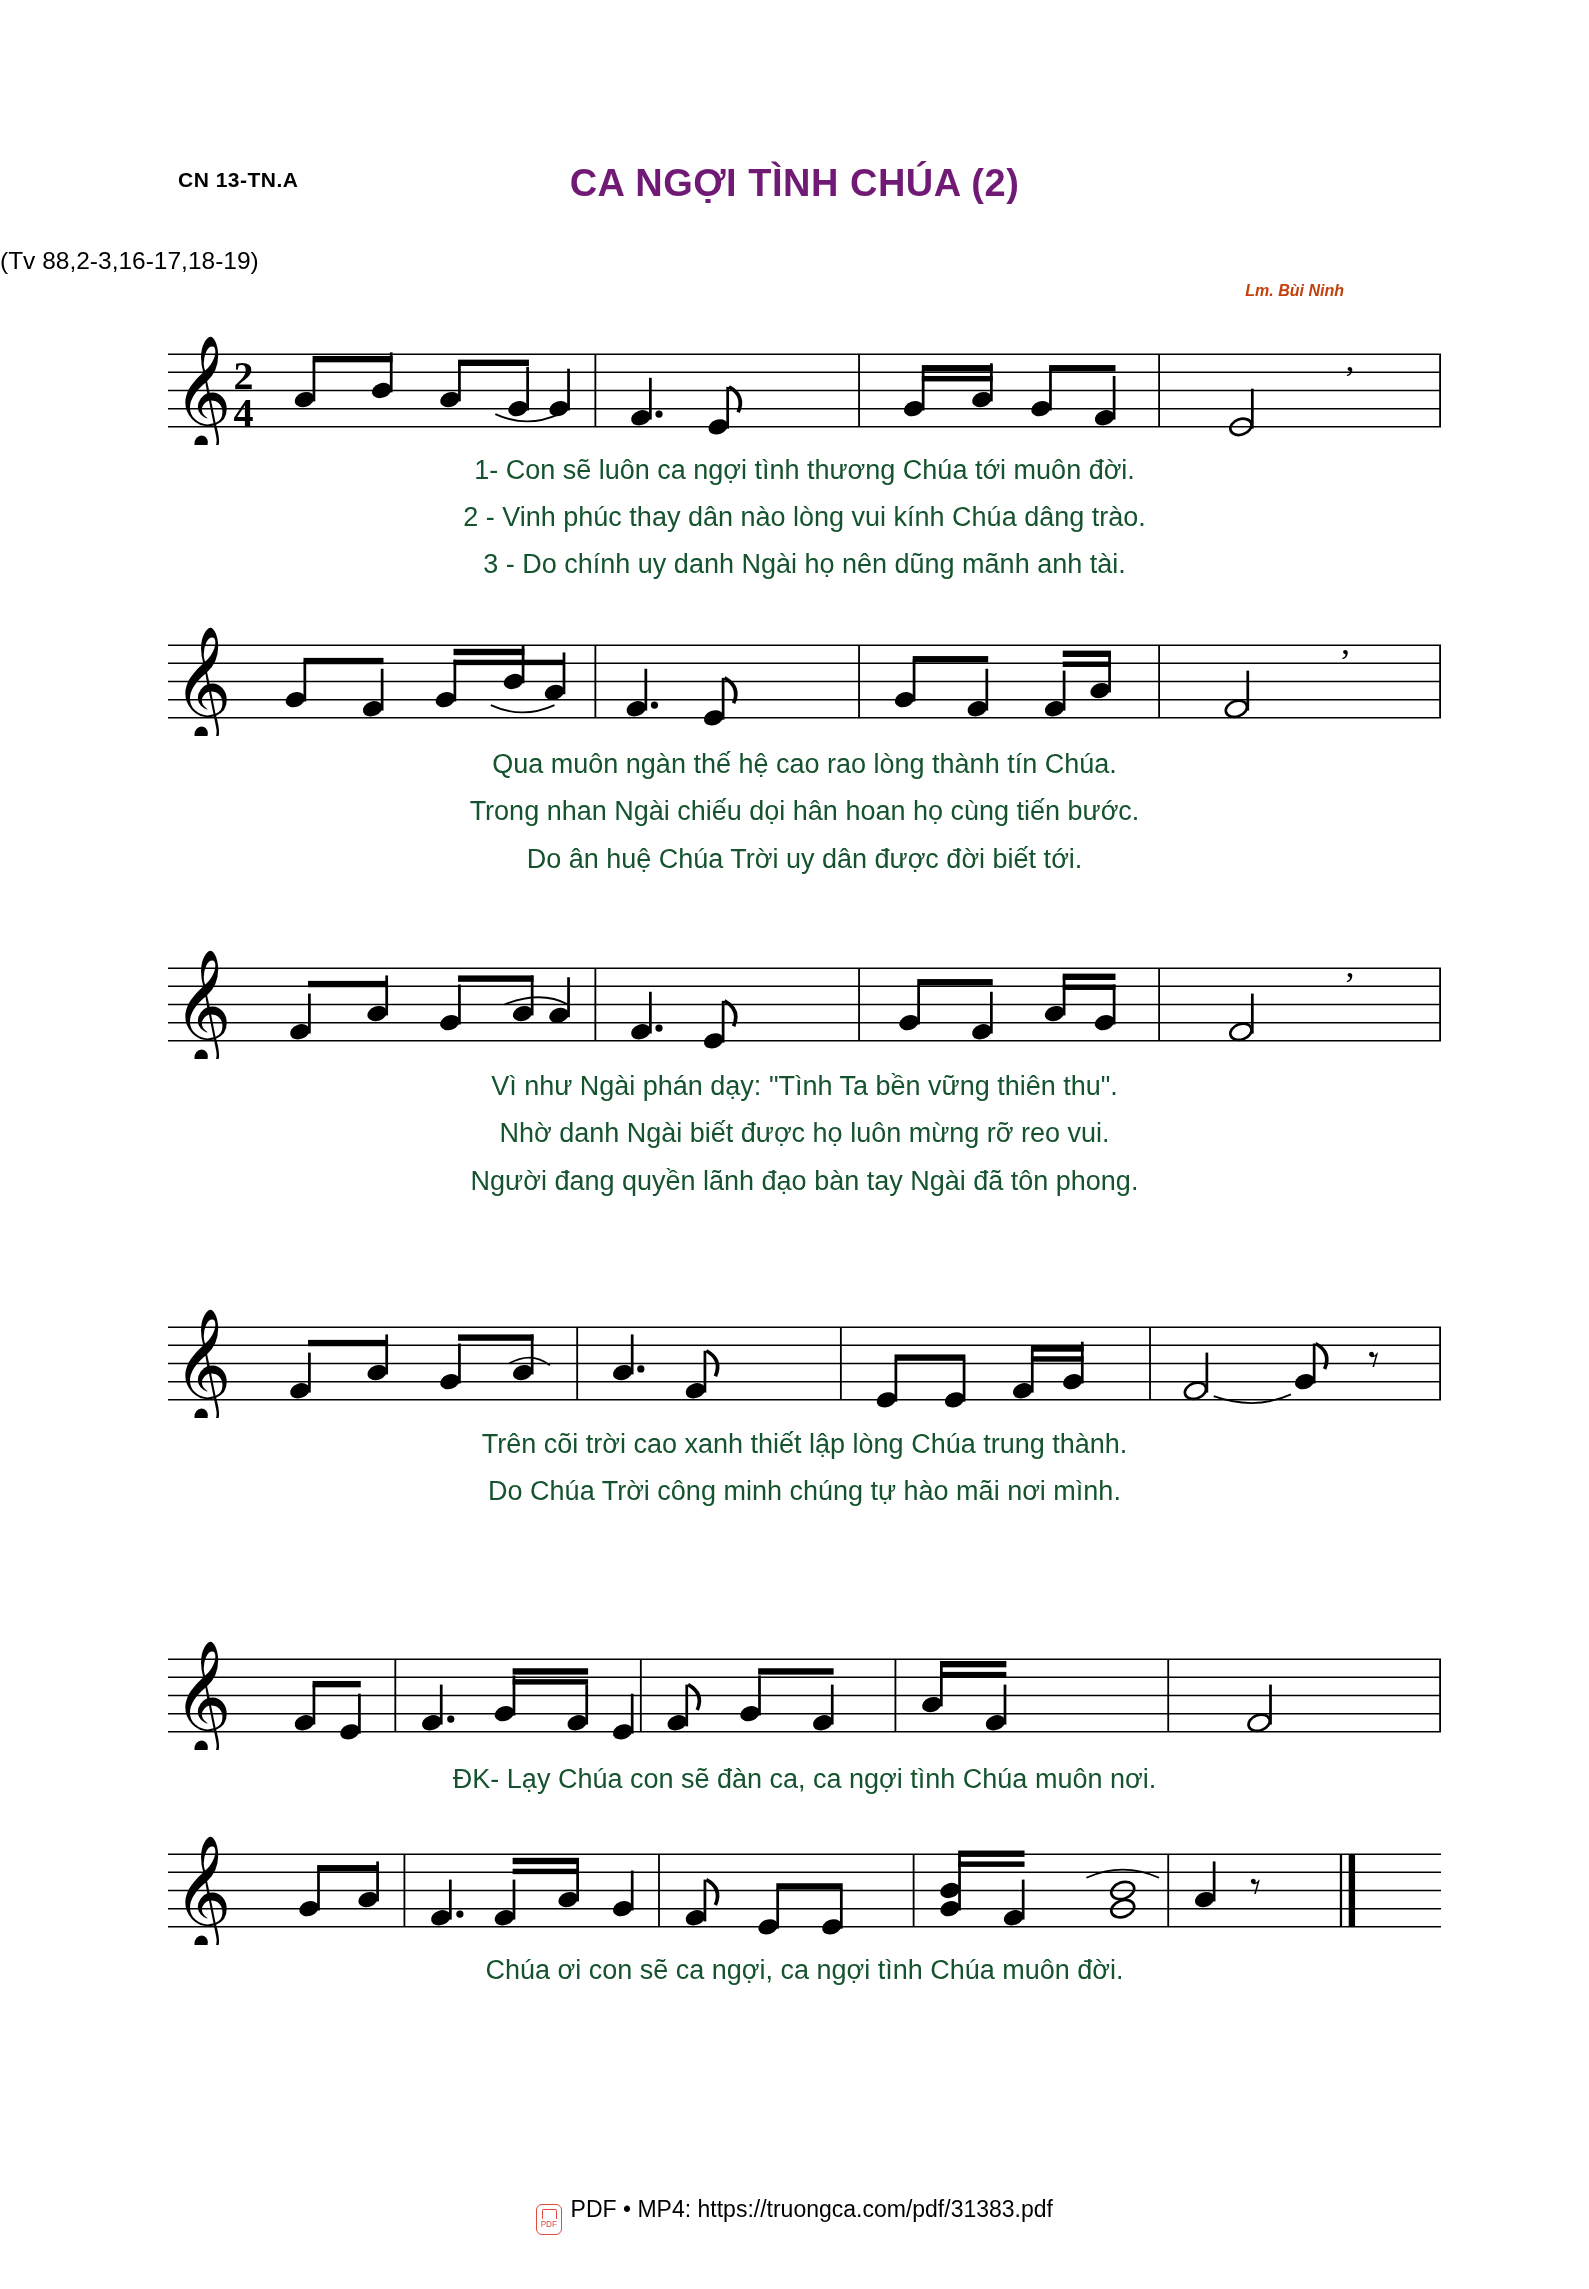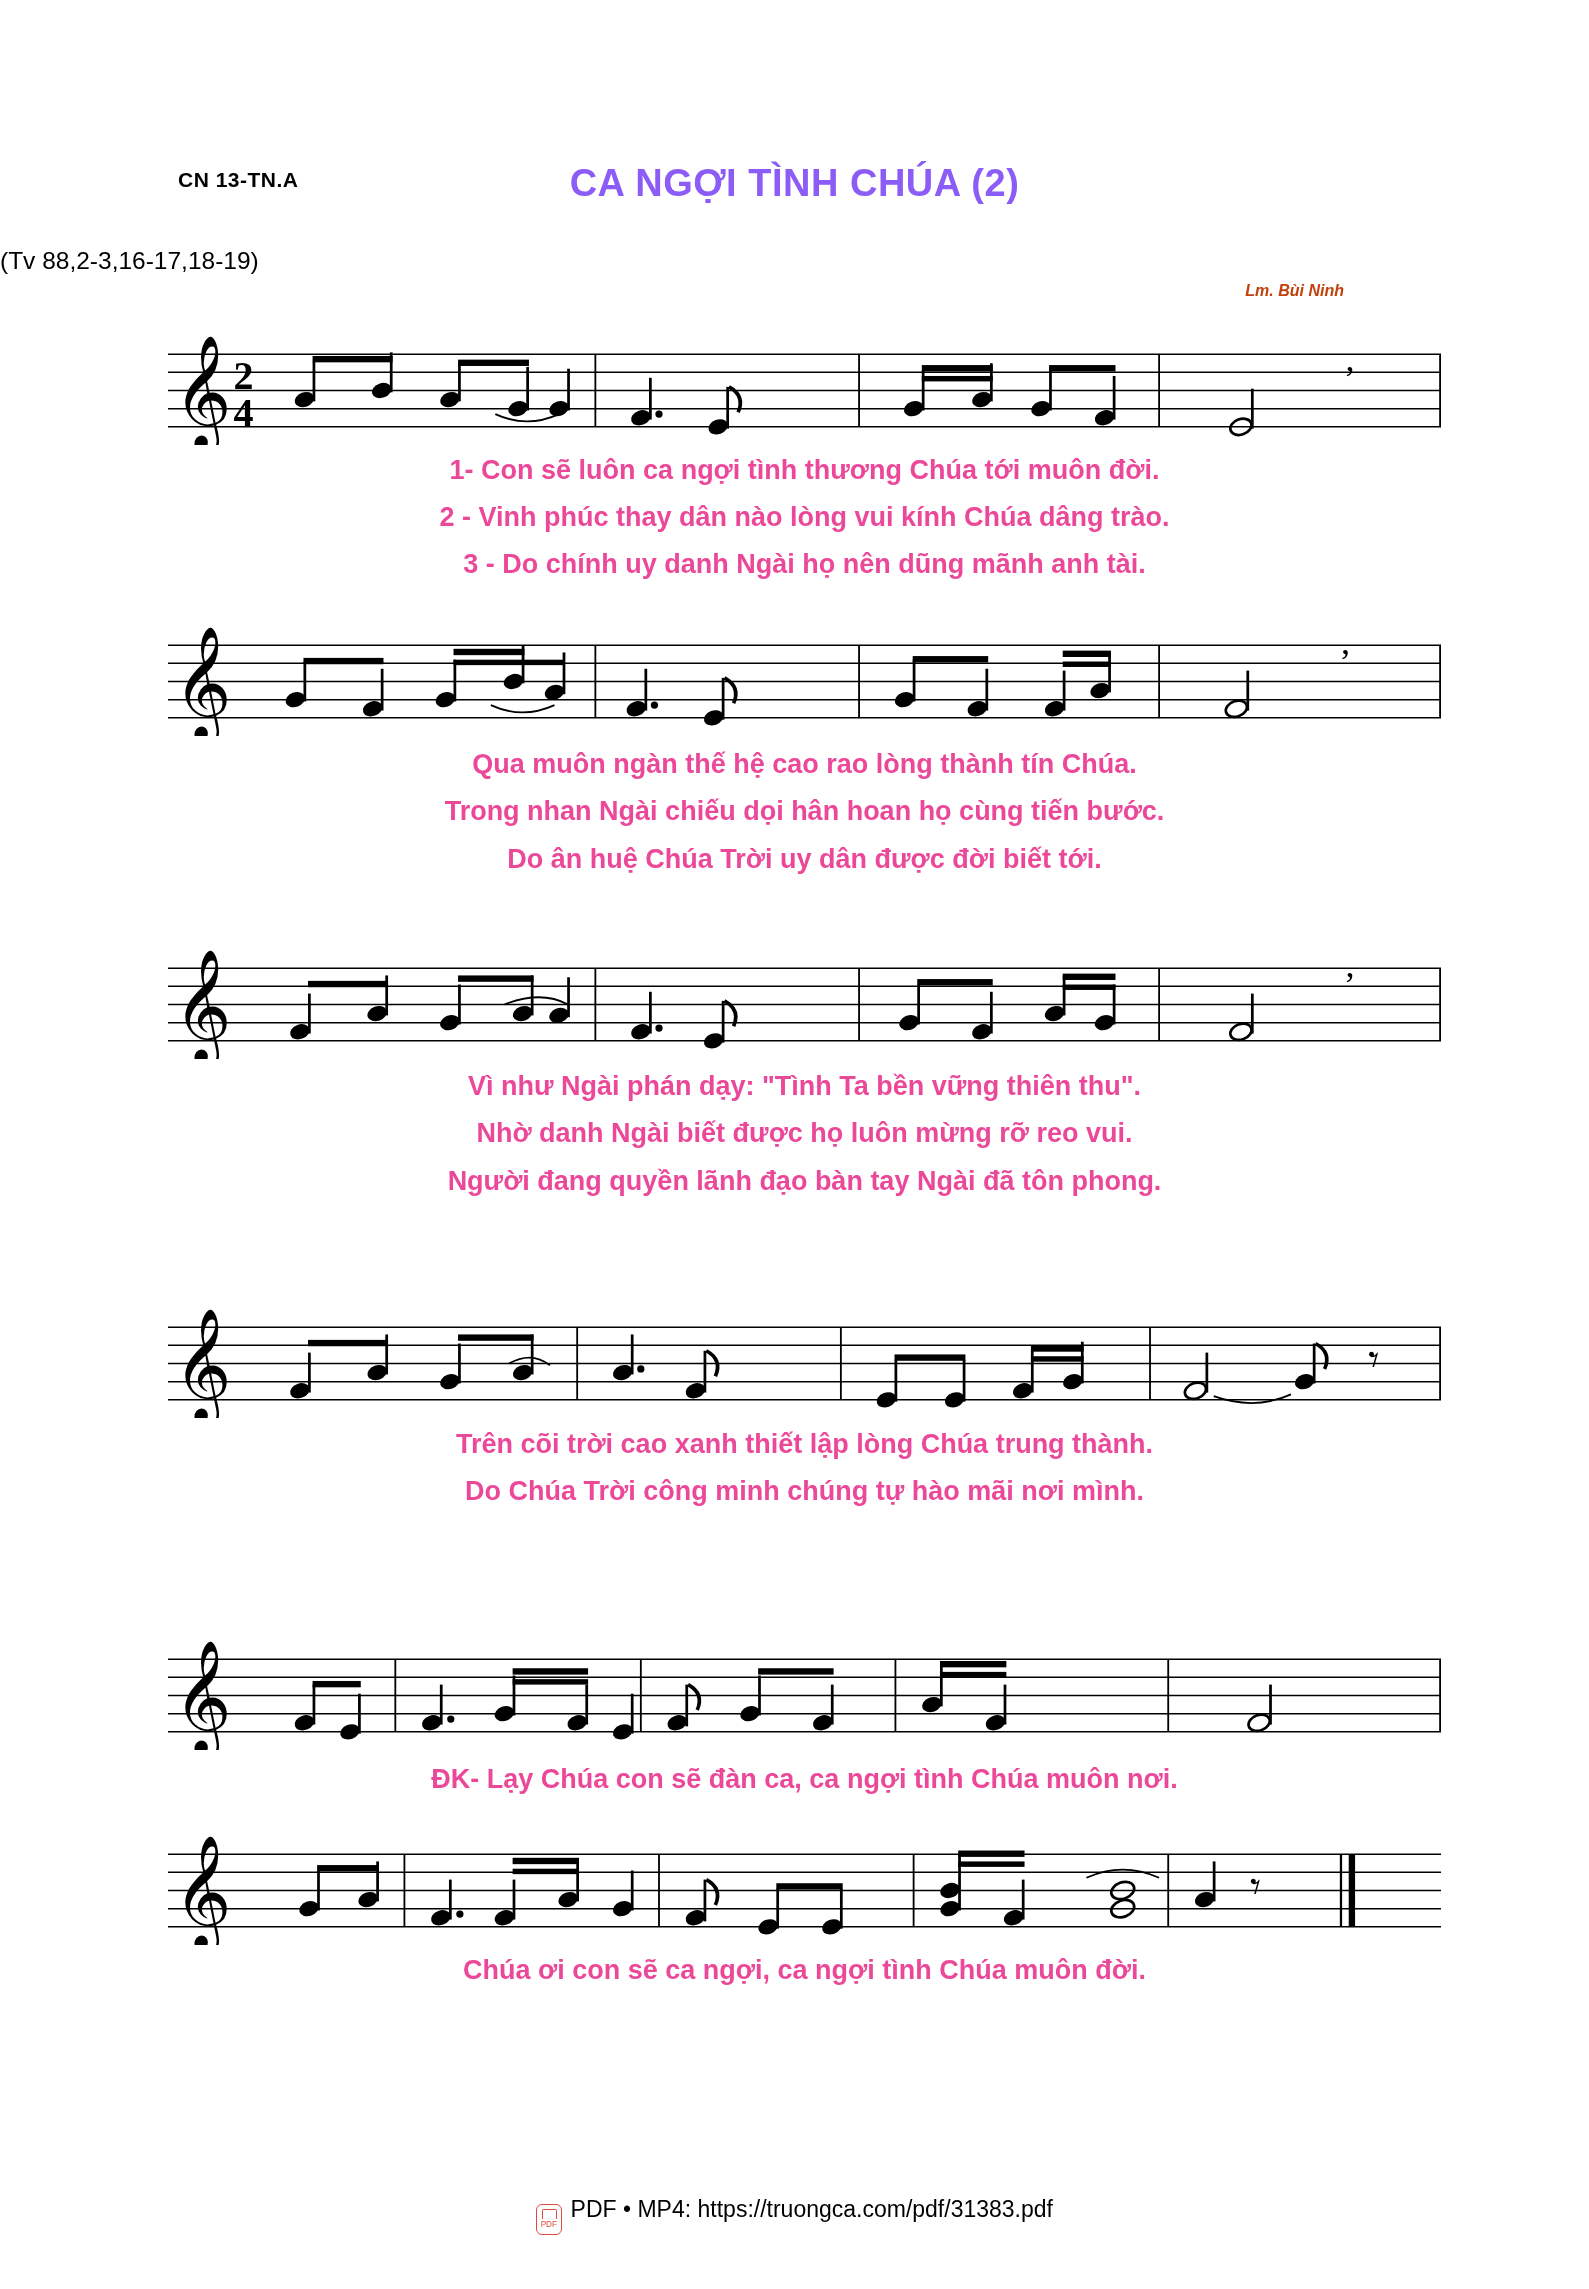--- a/index.html
+++ b/index.html
@@ -33,21 +33,21 @@
   }
   .title {
     position: absolute;
     left: 0;
     right: 0;
     top: 162px;
     text-align: center;
     font-size: 38px;
     font-weight: bold;
     letter-spacing: 0.5px;
-    color: #8b5cf6;
+    color: #701a75;
   }
   .subtitle {
     position: absolute;
     left: 0;
     right: 0;
     top: 247px;
     text-align: left;
     font-size: 24.5px;
     color: #000;
   }
@@ -73,23 +73,22 @@
     left: 0;
     top: 0;
     width: 100%;
     height: 109px;
   }
   .lyric-line {
     position: absolute;
     left: 168px;
     width: 1273px;
     font-size: 27px;
-    color: #ec4899;
+    color: #14532d;
     white-space: nowrap;
-    font-weight: bold;
   }
   .lyric-center {
     text-align: center;
   }
 
   .footer {
     position: absolute;
     left: 0;
     right: 0;
     top: 2196px;

